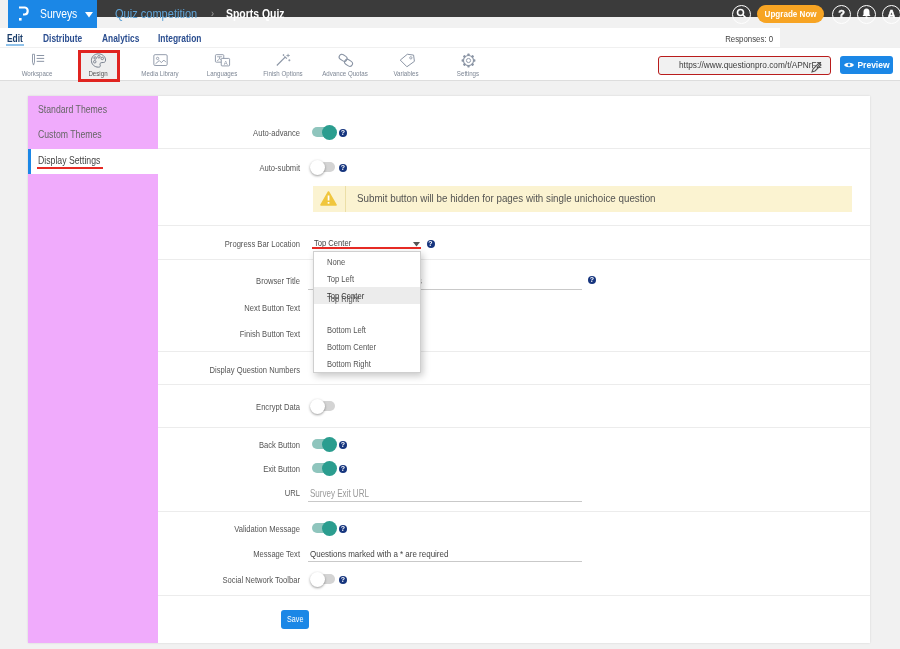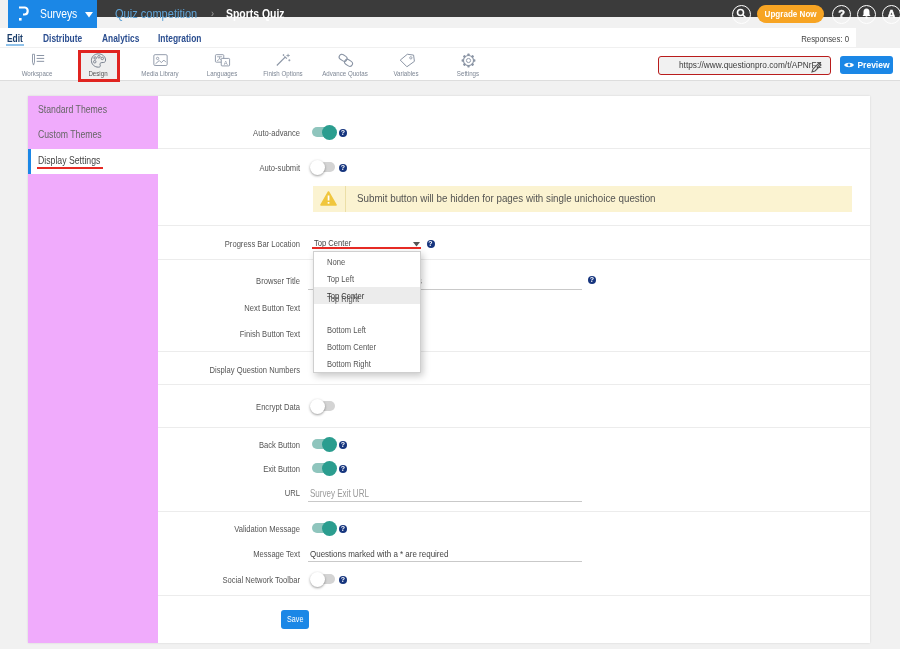--- a/index.html
+++ b/index.html
@@ -7,21 +7,21 @@
 .abs{position:absolute}
 
 #topbar{position:absolute;left:8px;top:0;width:900px;height:17px;background:#3b3b3b}
 #logo{position:absolute;left:0;top:0;width:89px;height:28px;background:#1b87e6;color:#fff}
 #logo .sv{position:absolute;left:32px;top:7px;font-size:12px;color:#fff;transform:scaleX(.86);transform-origin:0 50%}
 .crumbtxt{position:absolute;top:7px;font-size:12px;transform:scaleX(.92);transform-origin:0 50%;white-space:nowrap}
 .circbtn{position:absolute;top:4.5px;width:19px;height:19px;border:1.5px solid #fff;border-radius:50%;color:#fff;text-align:center;font-size:11px;font-weight:bold;line-height:16px;-webkit-text-stroke:0.4px #fff}
 #upgrade{position:absolute;left:749px;top:5px;width:67px;height:18px;background:#f7a423;border-radius:9px;color:#fff;font-size:9.5px;font-weight:bold;text-align:center;line-height:18px}
 #upgrade span{display:inline-block;transform:scaleX(.85)}
 
-#navtabs{position:absolute;left:0;top:28px;width:856px;height:19px;background:#fff}
+#navtabs{position:absolute;left:0;top:28px;width:780px;height:19px;background:#fff}
 .tab{position:absolute;top:4px;font-size:10.5px;font-weight:bold;color:#2a4d8f;transform:scaleX(.8);transform-origin:0 50%;white-space:nowrap}
 #resp{position:absolute;right:7px;top:6px;font-size:9px;color:#444;transform:scaleX(.87);transform-origin:100% 50%}
 
 #toolbar{position:absolute;left:0;top:47px;width:900px;height:34px;background:#fff;border-top:1px solid #f0f0f0;border-bottom:1px solid #ddd}
 .titem{position:absolute;top:3px;width:60px;text-align:center;color:#8b95a5}
 .titem .tlabel{font-size:7px;color:#7d8694;margin-top:2px;transform:scaleX(.88);transform-origin:50% 50%;white-space:nowrap}
 .titem svg{display:block;margin:2px auto 0;width:19px;height:15px}
 #designbox{position:absolute;left:78px;top:2px;width:42px;height:32px;border:3px solid #e02420;background:#efefef;z-index:3}
 #urlbox{position:absolute;left:658px;top:8px;width:173px;height:19px;background:#f1f1f1;border:1px solid #b91c1c;border-radius:3px;font-size:9px;color:#3c3c3c;line-height:17px;padding-left:20px}
 #urlbox span{display:inline-block;transform:scaleX(.92);transform-origin:0 50%}

